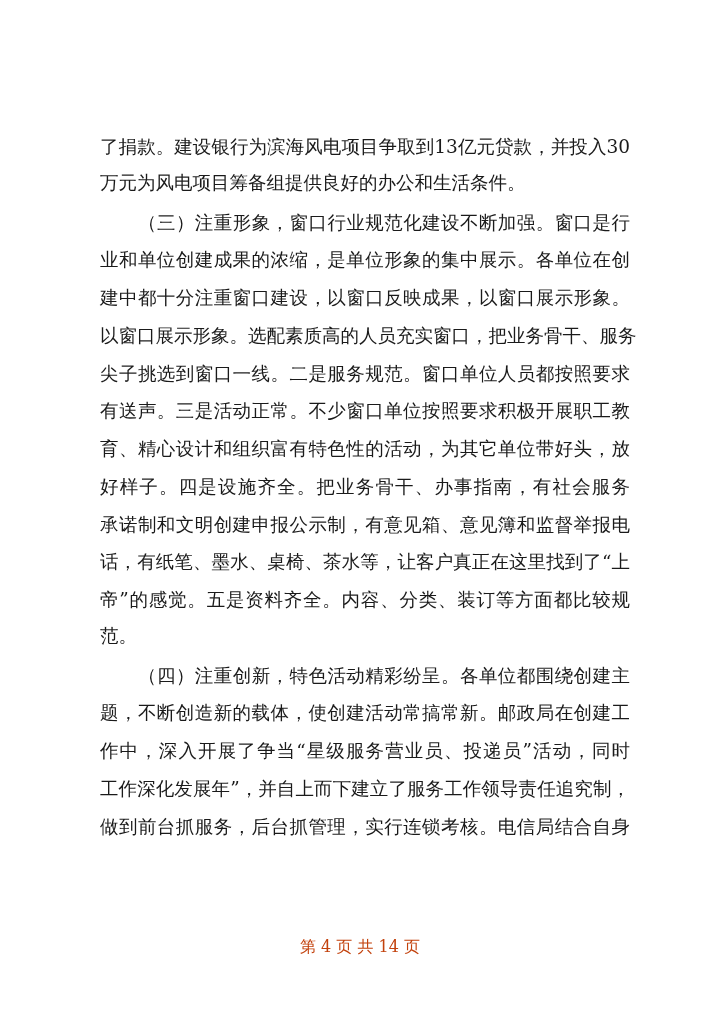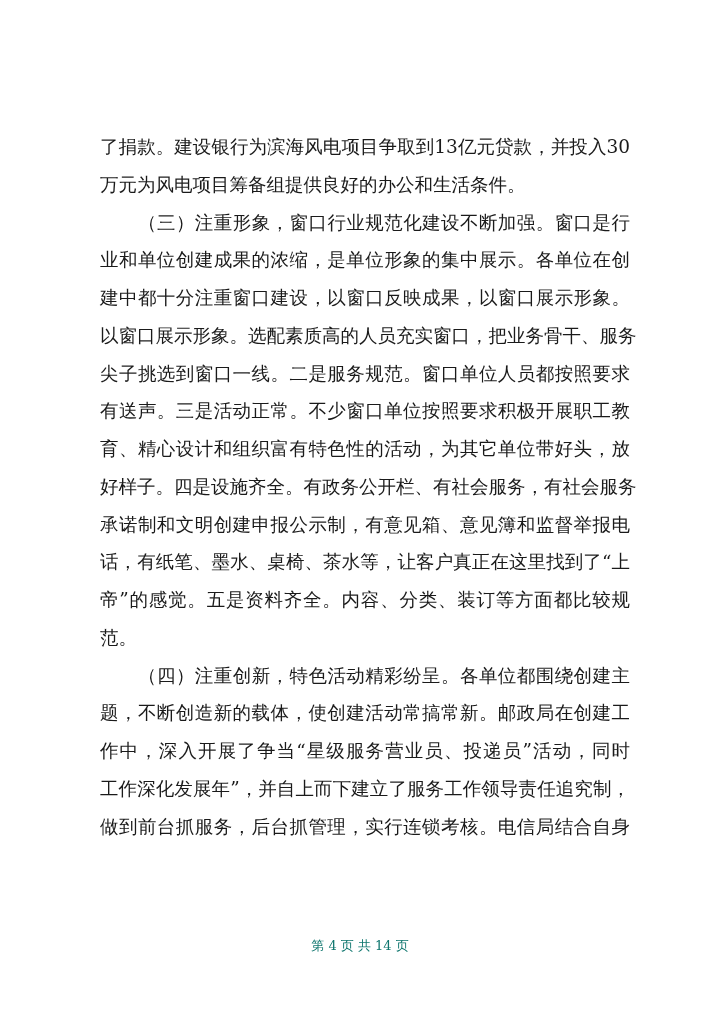--- a/index.html
+++ b/index.html
@@ -2,40 +2,40 @@
 <html><head>
 <meta charset="utf-8">
 <style>
   html, body { margin: 0; padding: 0; background: #ffffff; }
   body { width: 720px; height: 1018px; position: relative; overflow: hidden;
          font-family: "DejaVu Serif", "Liberation Serif", serif; color: #1a1a1a; }
   .page { position: absolute; left: 0; top: 0; width: 720px; height: 1018px; background: #fff; }
   .body-text { position: absolute; left: 100px; top: 128px; width: 530px; }
   .line { height: 37.75px; line-height: 37.75px; font-size: 18.5px; white-space: nowrap;
           text-align: justify; text-align-last: justify; letter-spacing: 0; }
-  .line.last { text-align-last: left; }
+  .line.last { text-align-last: left; font-family: Liberation Mono, monospace; }
   .line.indent { padding-left: 38px; }
   .footer { position: absolute; top: 937px; left: 0; width: 720px; text-align: center;
-            font-size: 13px; color: #0f766e; }
+            font-size: 16px; color: #c2410c; }
 </style>
 </head>
 <body>
 
 <div class="page">
   <div class="body-text" id="body-text">
       <div class="line">了捐款。建设银行为滨海风电项目争取到13亿元贷款，并投入30</div>
       <div class="line last">万元为风电项目筹备组提供良好的办公和生活条件。</div>
       <div class="line indent">（三）注重形象，窗口行业规范化建设不断加强。窗口是行</div>
       <div class="line">业和单位创建成果的浓缩，是单位形象的集中展示。各单位在创</div>
       <div class="line">建中都十分注重窗口建设，以窗口反映成果，以窗口展示形象。</div>
       <div class="line">以窗口展示形象。选配素质高的人员充实窗口，把业务骨干、服务</div>
       <div class="line">尖子挑选到窗口一线。二是服务规范。窗口单位人员都按照要求</div>
       <div class="line">有送声。三是活动正常。不少窗口单位按照要求积极开展职工教</div>
       <div class="line">育、精心设计和组织富有特色性的活动，为其它单位带好头，放</div>
-      <div class="line">好样子。四是设施齐全。有政务公开栏、有社会服务，有社会服务</div>
+      <div class="line">好样子。四是设施齐全。把业务骨干、办事指南，有社会服务</div>
       <div class="line">承诺制和文明创建申报公示制，有意见箱、意见簿和监督举报电</div>
       <div class="line">话，有纸笔、墨水、桌椅、茶水等，让客户真正在这里找到了“上</div>
       <div class="line">帝”的感觉。五是资料齐全。内容、分类、装订等方面都比较规</div>
       <div class="line last">范。</div>
       <div class="line indent">（四）注重创新，特色活动精彩纷呈。各单位都围绕创建主</div>
       <div class="line">题，不断创造新的载体，使创建活动常搞常新。邮政局在创建工</div>
       <div class="line">作中，深入开展了争当“星级服务营业员、投递员”活动，同时</div>
       <div class="line">工作深化发展年”，并自上而下建立了服务工作领导责任追究制，</div>
       <div class="line">做到前台抓服务，后台抓管理，实行连锁考核。电信局结合自身</div>
     </div>

